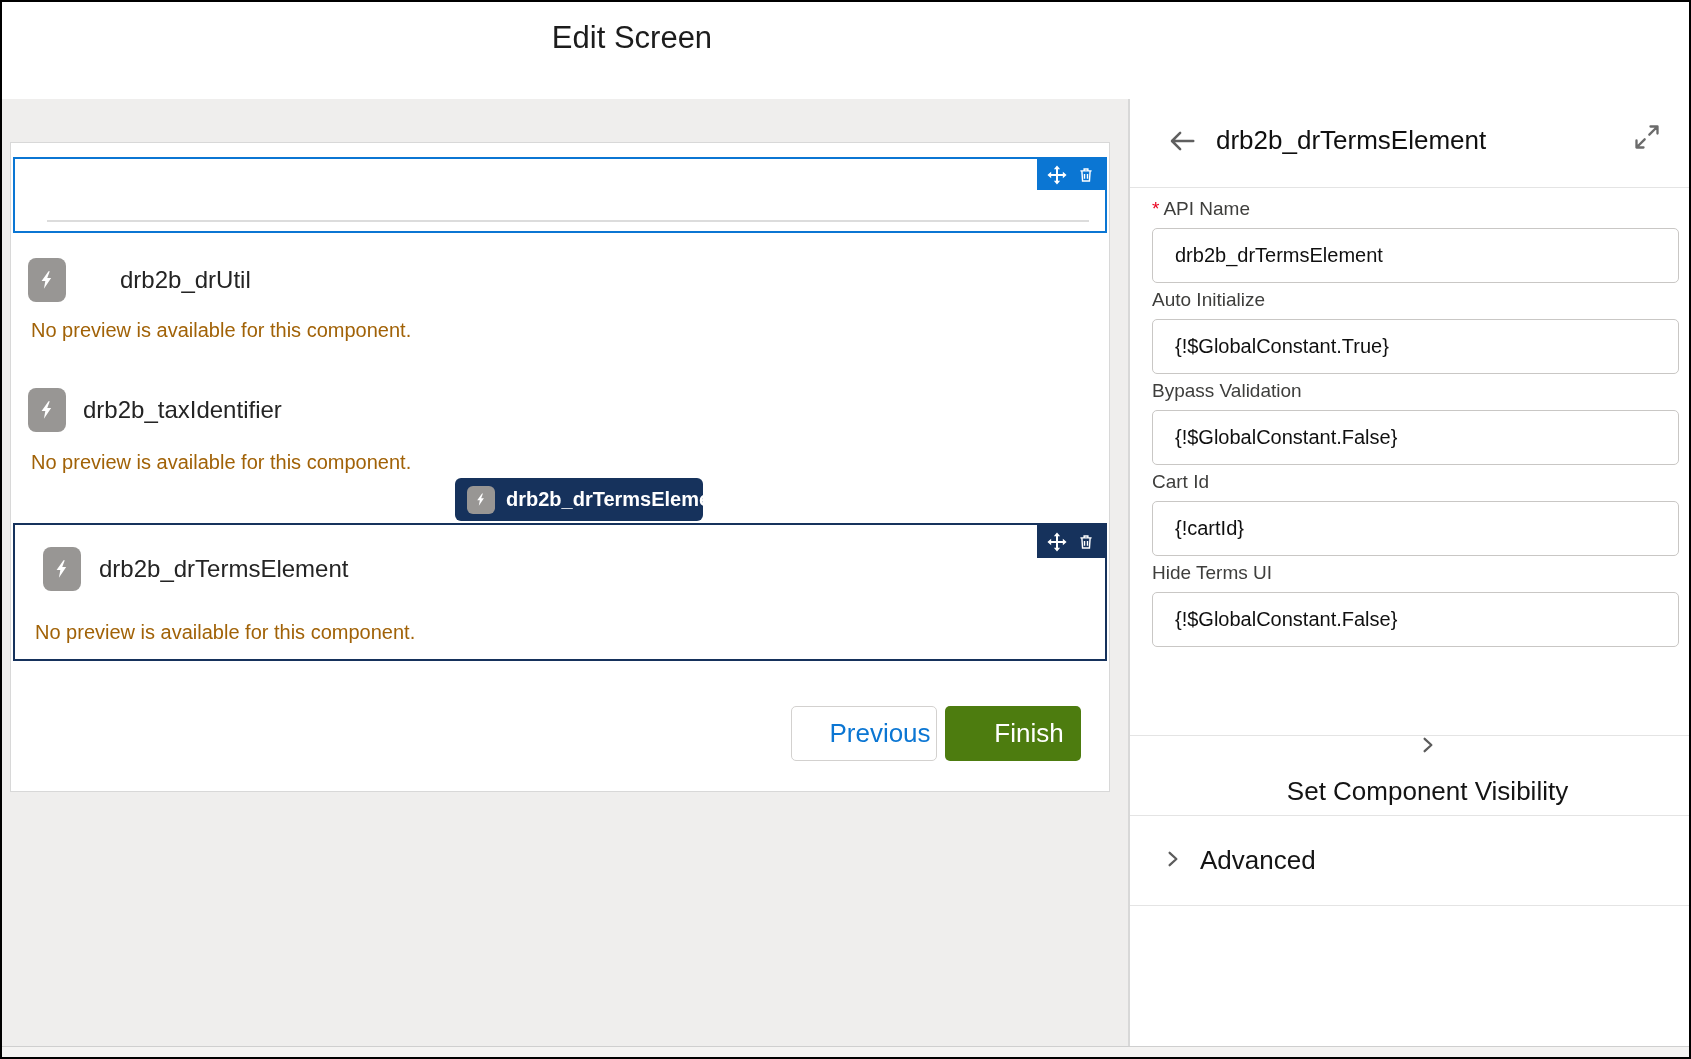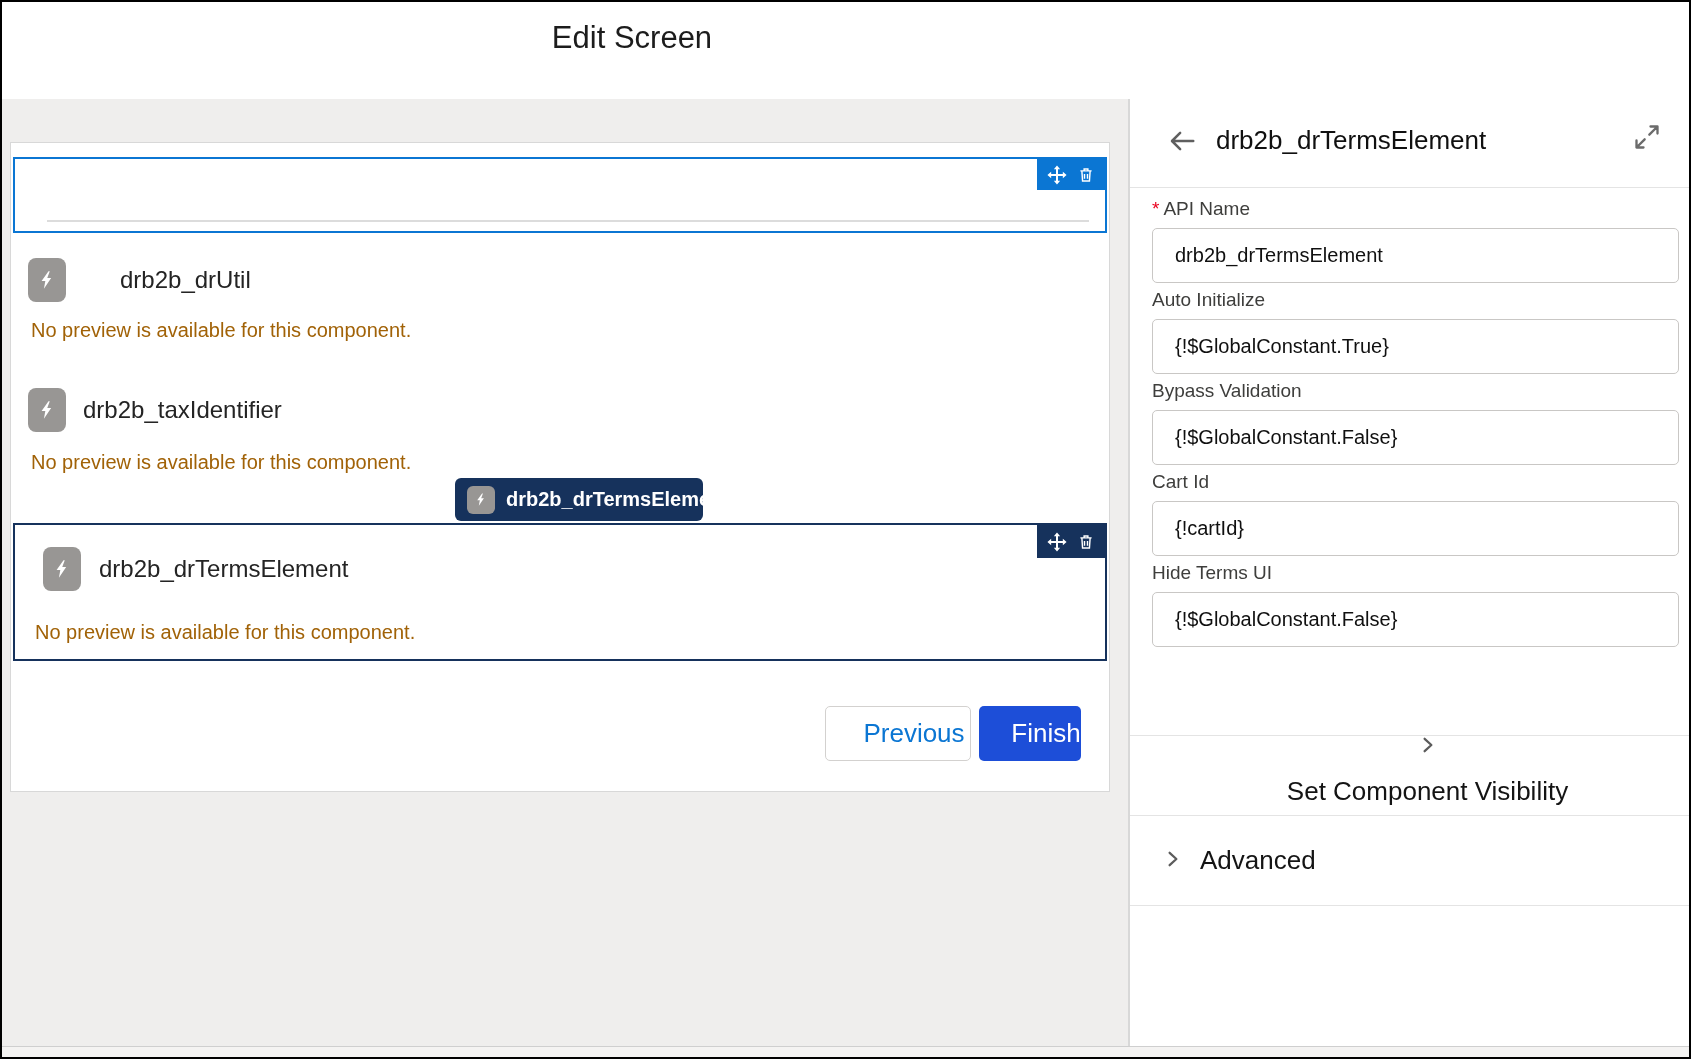--- a/index.html
+++ b/index.html
@@ -57,21 +57,21 @@
   .comp-selected{position:absolute;left:2px;right:2px;top:380px;height:138px;background:#fff;
                  border:2px solid #16325c;box-sizing:border-box;}
   .sel-icon{left:28px;top:22px;}
   .sel-label{left:84px;top:22px;}
   .sel-preview{left:20px;top:96px;}
 
   .canvas-footer{position:absolute;right:28px;top:563px;display:flex;gap:8px;}
   .btn{height:55px;border-radius:5px;font-size:26px;display:flex;align-items:center;
        justify-content:center;box-sizing:border-box;cursor:pointer;padding-left:38px;}
   .btn-previous{width:146px;background:#fff;border:1px solid #d3d1cf;color:#0b76d3;}
-  .btn-finish{width:102px;background:#1d4ed8;border:none;color:#fff;}
+  .btn-finish{width:136px;background:#4d7c0f;border:none;color:#fff;}
 
   
   .panel{position:absolute;left:1128px;top:97px;width:561px;height:947px;background:#fff;}
   .panel-header{position:absolute;left:0;top:0;width:100%;height:89px;
                 border-bottom:1px solid #e4e4e4;box-sizing:border-box;}
   .back-btn{position:absolute;left:36px;top:27px;width:34px;height:32px;cursor:pointer;}
   .panel-title{position:absolute;left:86px;top:26px;font-size:26px;color:#101010;white-space:nowrap;}
   .expand-btn{position:absolute;right:28px;top:24px;width:30px;height:30px;cursor:pointer;}
 
   .fields{position:absolute;left:22px;top:99px;width:527px;}

